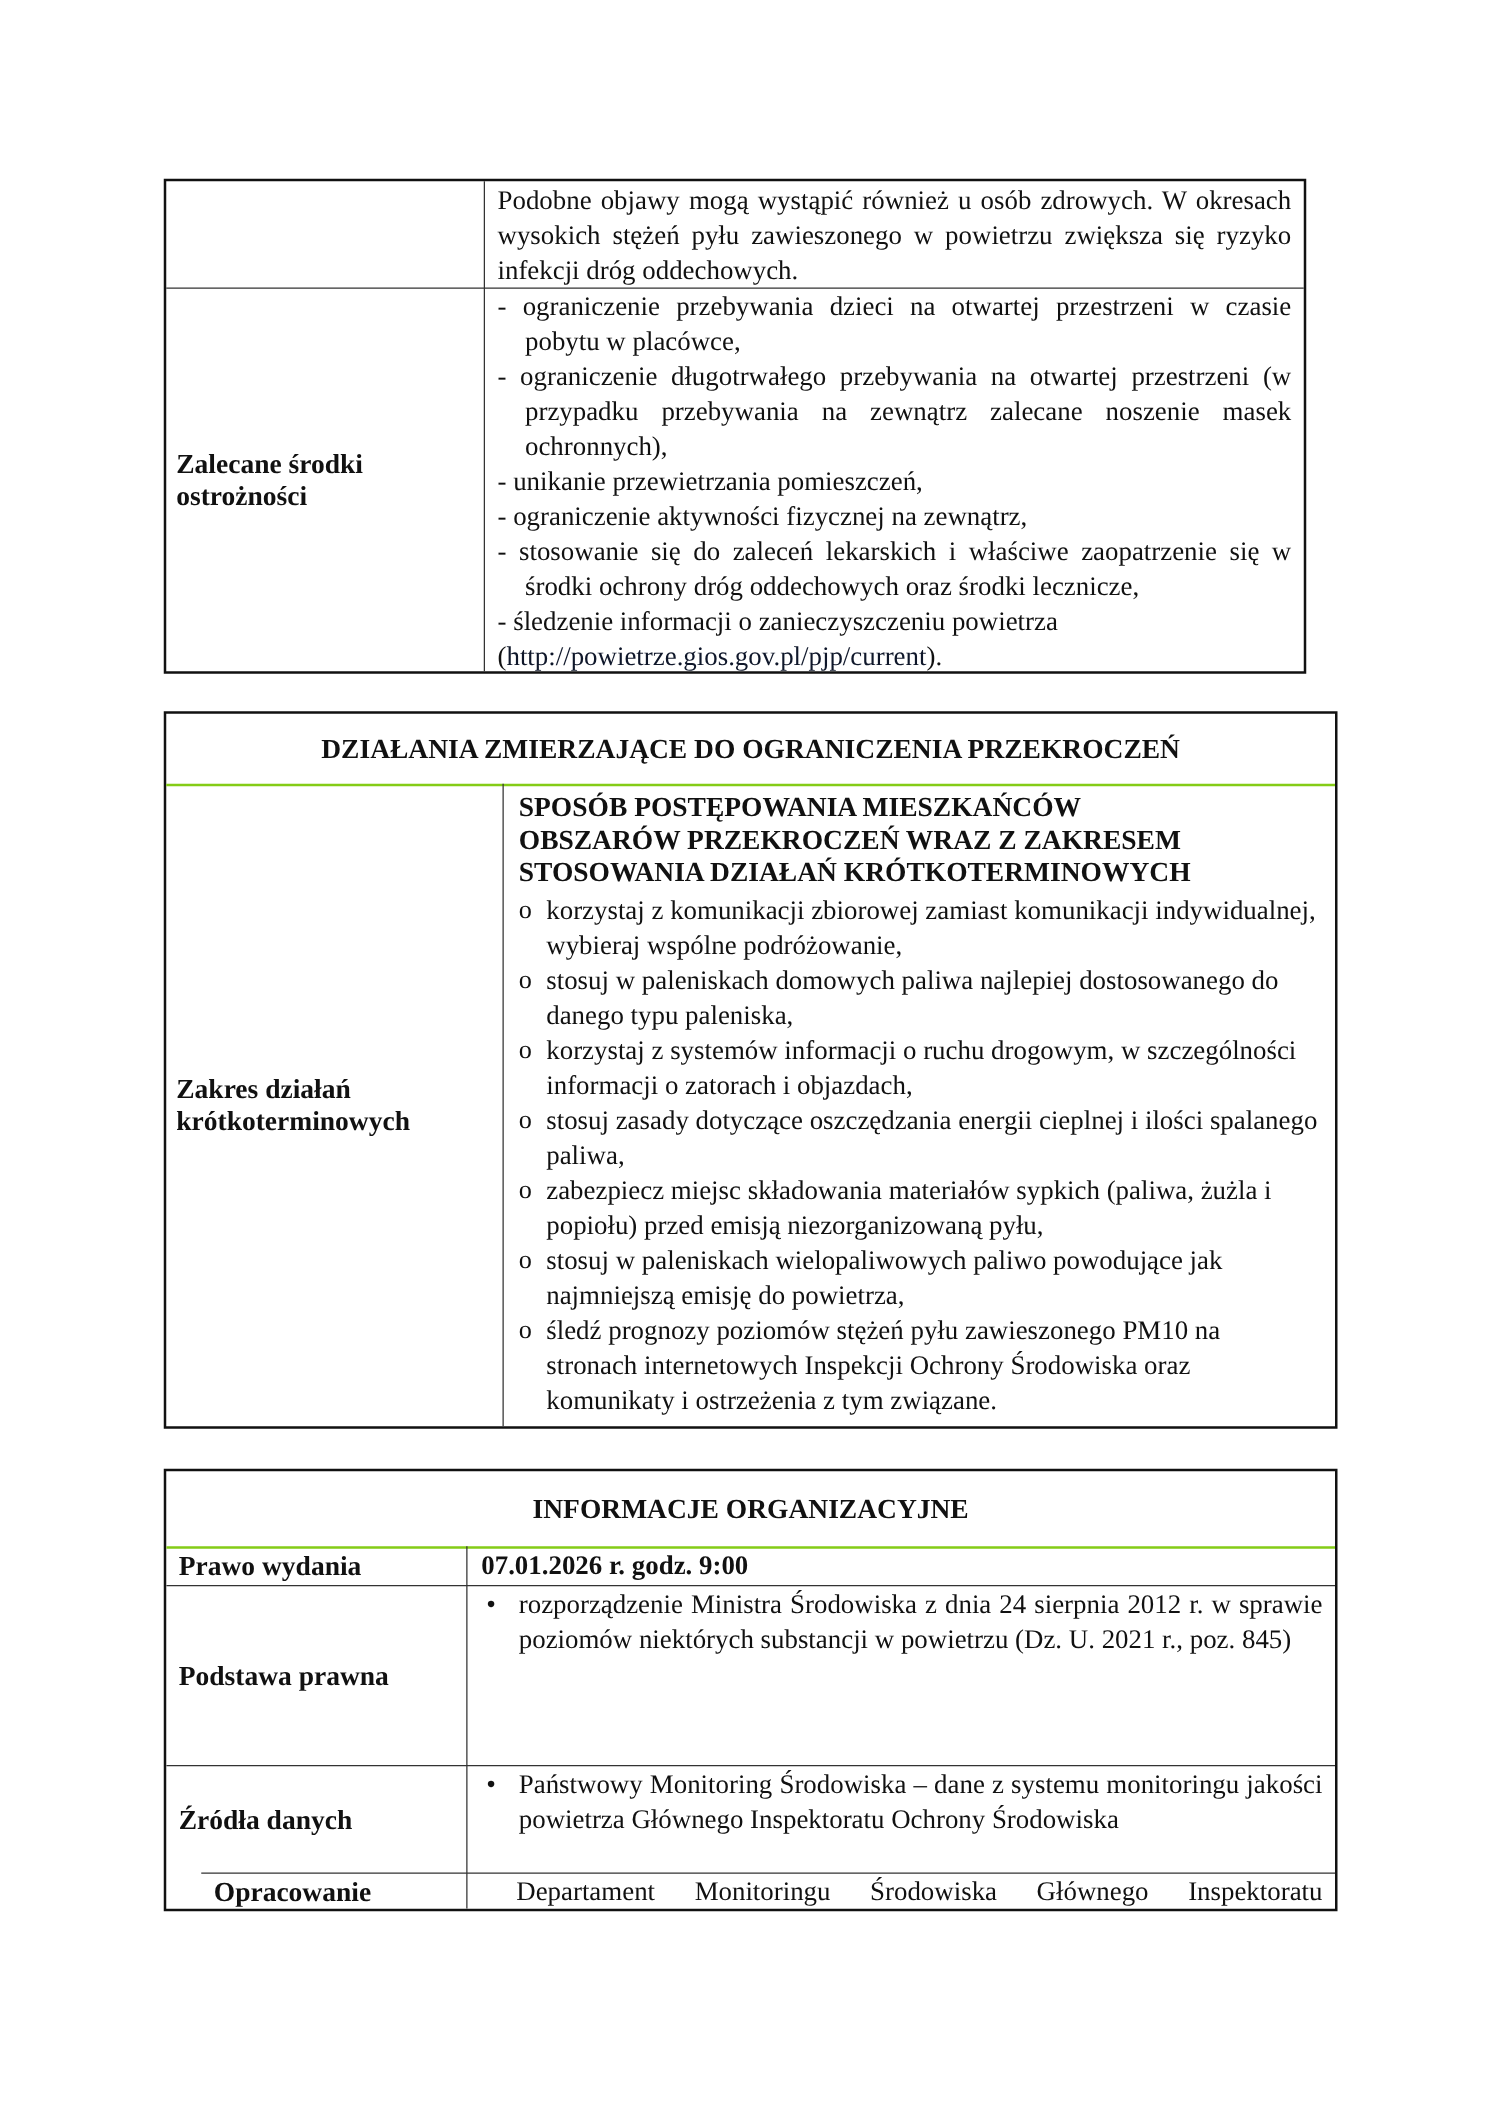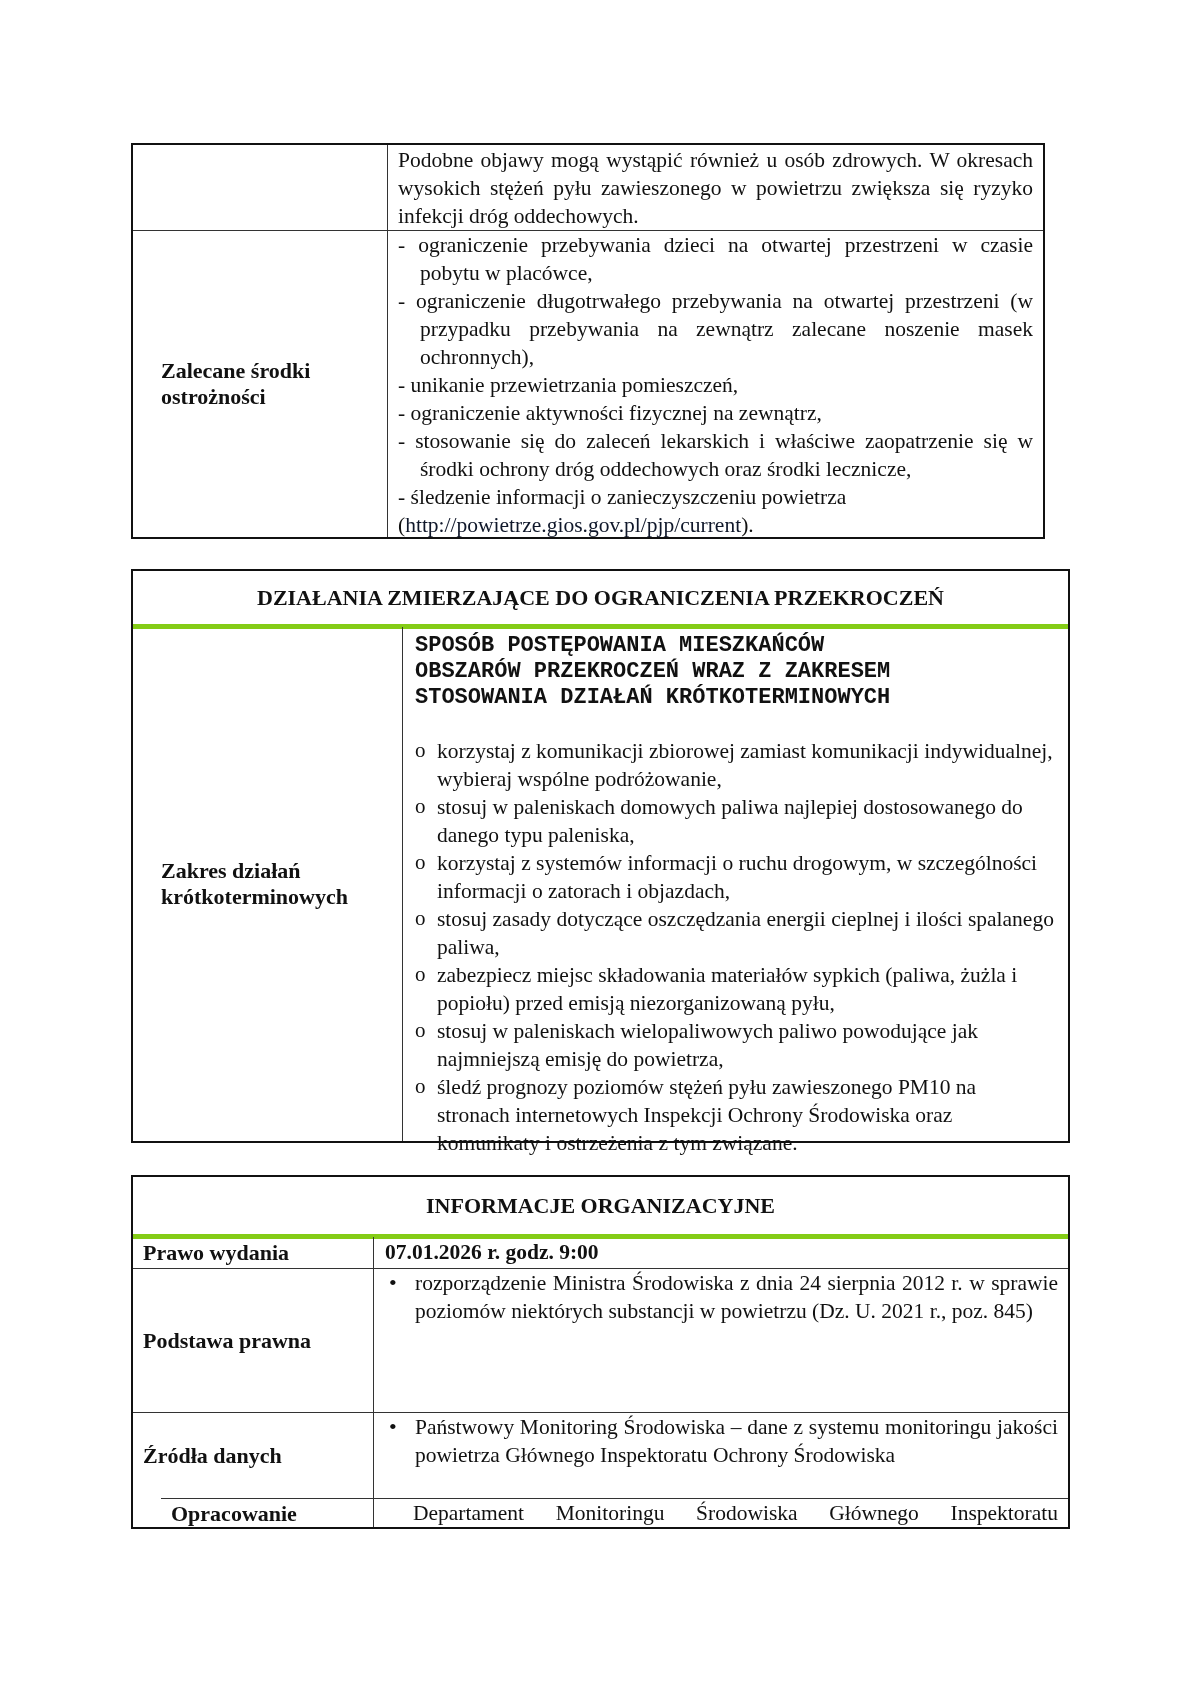--- a/index.html
+++ b/index.html
@@ -4,27 +4,27 @@
 <style>
   html, body { margin: 0; padding: 0; background: #ffffff; }
   body {
     width: 1200px; height: 1697px; position: relative; overflow: hidden;
     font-family: "Liberation Serif", "DejaVu Serif", serif;
     color: #111111;
   }
   .tbl { position: absolute; border: 2px solid #111; box-sizing: border-box; }
   .row { position: absolute; left: 0; right: 0; box-sizing: border-box; }
   .hline { border-top: 1.5px solid #333; }
-  .label { position: absolute; left: 0; box-sizing: border-box; padding-left: 28px;
+  .label { position: absolute; left: 0; box-sizing: border-box; padding-left: 8px;
            font-weight: bold; font-size: 22px; display: flex; align-items: center; }
   .vdiv { position: absolute; top: 0; bottom: 0; border-left: 1.5px solid #333; }
   .content { position: absolute; right: 0; box-sizing: border-box; font-size: 21.5px; line-height: 28px; }
   .just { text-align: justify; }
   .hdr { position: absolute; left: 0; right: 0; top: 0; display: flex; align-items: center; justify-content: center;
-         font-weight: bold; font-size: 22px; border-bottom: 5px solid #84cc16; box-sizing: border-box; }
+         font-weight: bold; font-size: 22px; border-bottom: 2px solid #84cc16; box-sizing: border-box; }
   .dash-item { padding-left: 22px; text-indent: -22px; text-align: justify; }
   .circ-item { position: relative; padding-left: 24px; }
   .circ-item::before { content: "o"; position: absolute; left: 2px; top: -1px; font-size: 21px; }
   .dot-item { position: relative; padding-left: 30px; text-align: justify; }
   .dot-item::before { content: "\2022"; position: absolute; left: 4px; top: 0; font-size: 22px; }
   a.link { color: #0f172a; }
   .subhdr { font-weight: bold; font-size: 22px; line-height: 26px; }
 </style>
 </head>
 <body>
@@ -60,21 +60,21 @@
 
 <div class="tbl" style="left:131px; top:569px; width:939px; height:574px;">
   <div class="hdr" style="height:58px;">DZIAŁANIA ZMIERZAJĄCE DO OGRANICZENIA PRZEKROCZEŃ</div>
   <div class="row" style="top:56px; bottom:0;">
     <div class="vdiv" style="left:269px;"></div>
     <div class="label" style="width:269px; top:0; bottom:0; height:100%; flex-direction:column; align-items:flex-start; justify-content:center;">
       <span>Zakres działań</span>
       <span>krótkoterminowych</span>
     </div>
     <div class="content" style="left:280px; top:6px; padding-right:14px;">
-      <div class="subhdr" style="padding-left:2px; margin-bottom:26px;font-family:Liberation Mono, monospace;">
+      <div class="subhdr" style="padding-left:2px; margin-bottom:3px;">
         <div>SPOSÓB POSTĘPOWANIA MIESZKAŃCÓW</div>
         <div>OBSZARÓW PRZEKROCZEŃ WRAZ Z ZAKRESEM</div>
         <div>STOSOWANIA DZIAŁAŃ KRÓTKOTERMINOWYCH</div>
       </div>
       <div class="circ-item">korzystaj z komunikacji zbiorowej zamiast komunikacji indywidualnej, wybieraj wspólne podróżowanie,</div>
       <div class="circ-item">stosuj w paleniskach domowych paliwa najlepiej dostosowanego do danego typu paleniska,</div>
       <div class="circ-item">korzystaj z systemów informacji o ruchu drogowym, w szczególności informacji o zatorach i objazdach,</div>
       <div class="circ-item">stosuj zasady dotyczące oszczędzania energii cieplnej i ilości spalanego paliwa,</div>
       <div class="circ-item">zabezpiecz miejsc składowania materiałów sypkich (paliwa, żużla i popiołu) przed emisją niezorganizowaną pyłu,</div>
       <div class="circ-item">stosuj w paleniskach wielopaliwowych paliwo powodujące jak najmniejszą emisję do powietrza,</div>

